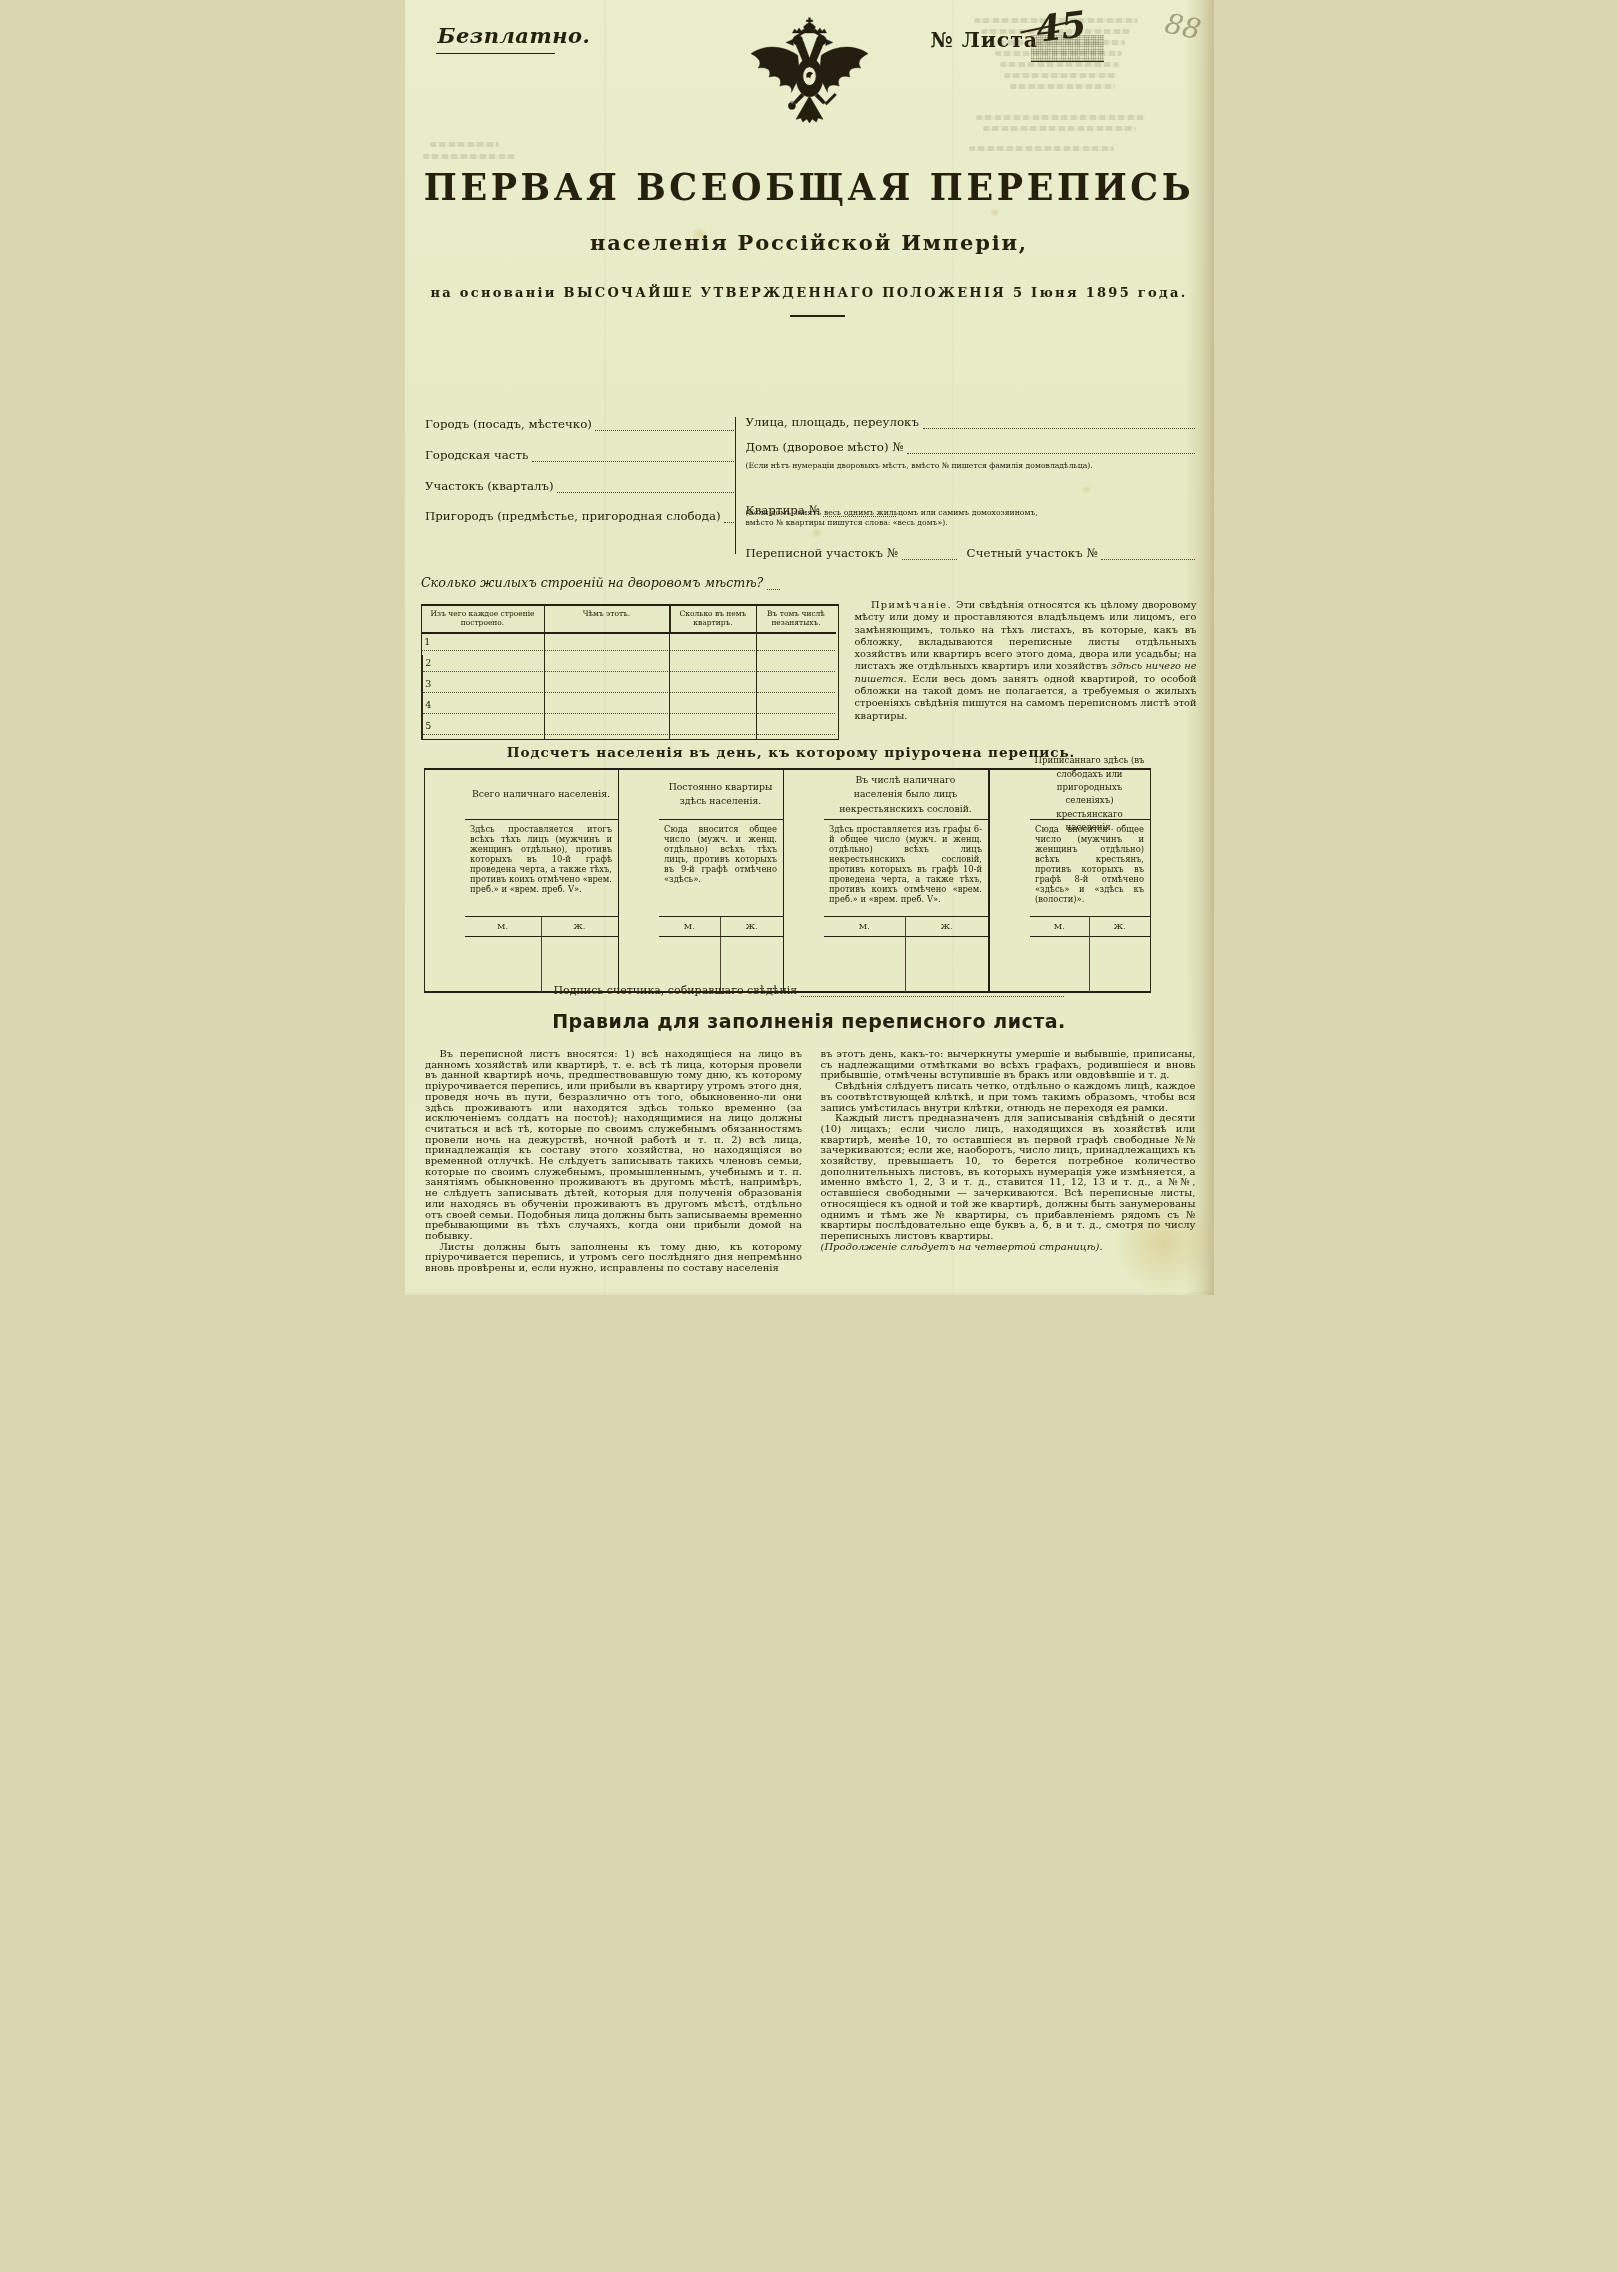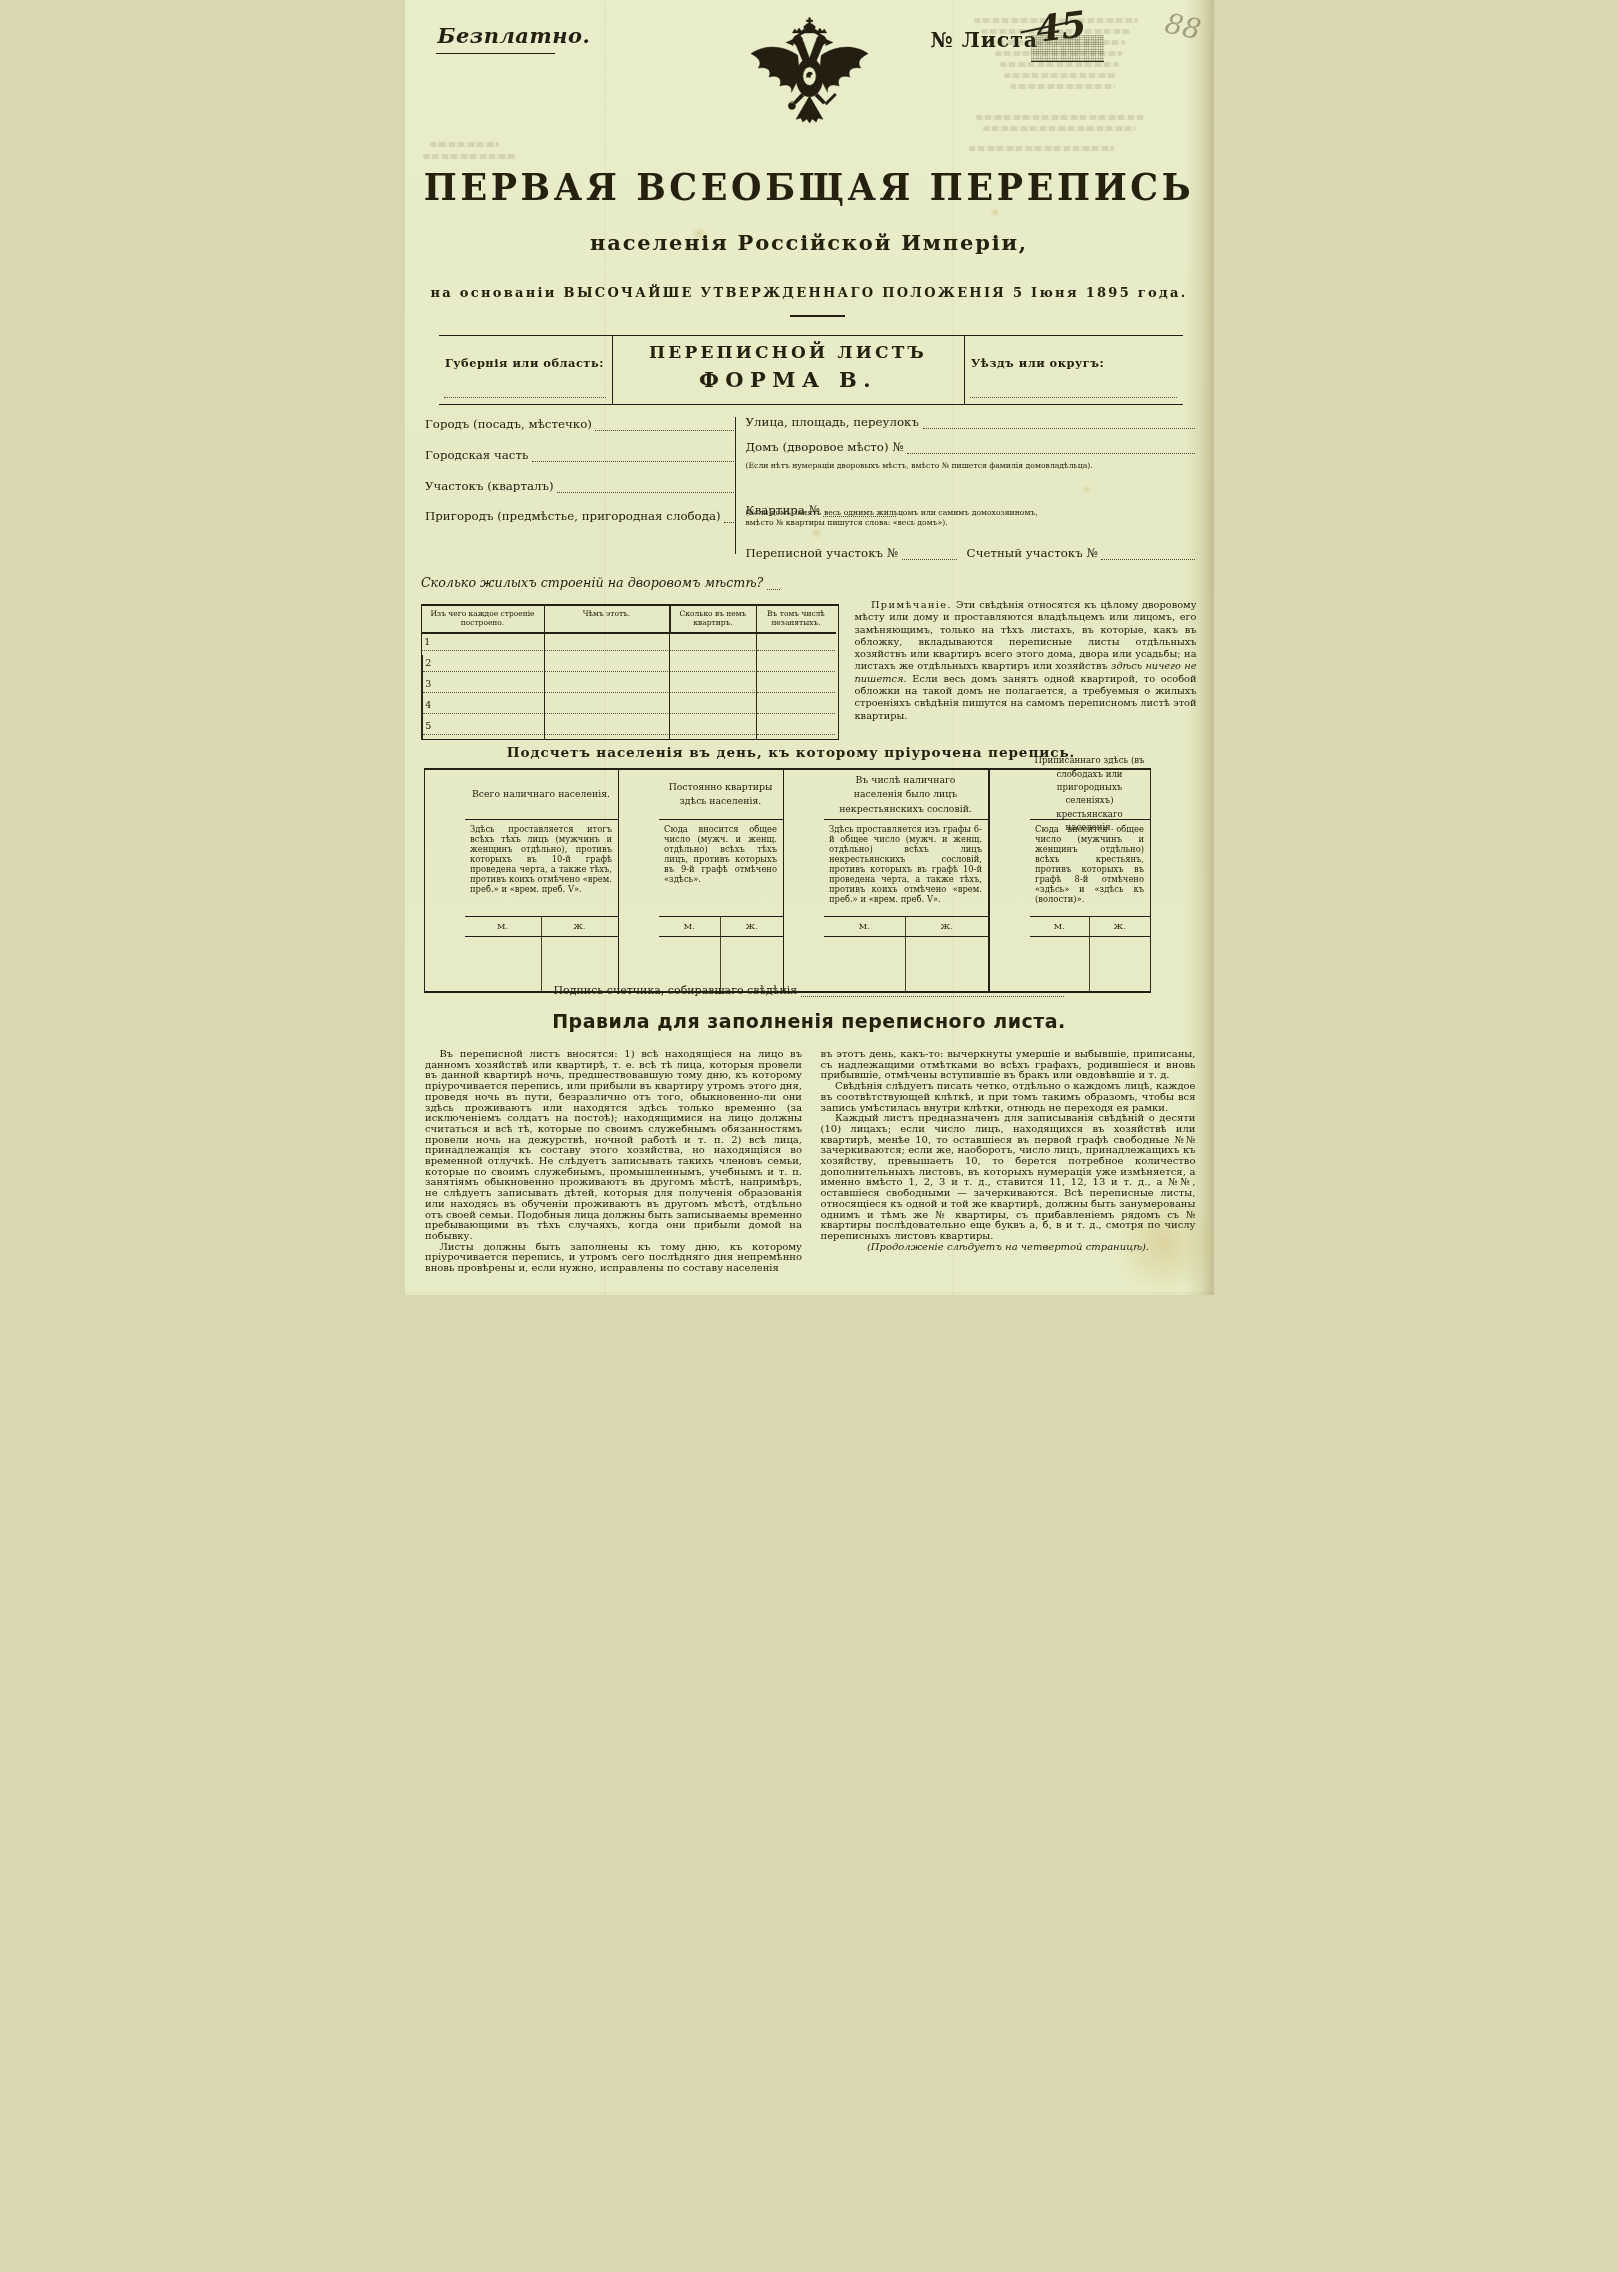--- a/index.html
+++ b/index.html
@@ -90,21 +90,21 @@
   
   .sig{position:absolute;left:149px;top:984px;width:510px;display:flex;align-items:flex-end;}
   .sig .flabel{font-size:11px;white-space:nowrap;}
   .rules-title{position:absolute;left:0;right:0;top:1010px;text-align:center;
       font-family:"DejaVu Sans", sans-serif;font-size:19px;font-weight:bold;letter-spacing:0.5px;}
   .rcol{position:absolute;top:1049px;font-size:10px;line-height:10.7px;text-align:justify;}
   .rcol p{margin:0;}
   .rcol .ind{text-indent:14.5px;}
   .rcol.left{left:20.5px;width:377px;}
   .rcol.right{left:416px;width:375px;}
-  .cont{text-align:center;font-style:italic;margin-top:1.8px;}
+  .cont{font-style:italic;margin-top:1.8px;}
 </style>
 </head>
 <body>
 
 <div class="page">
 
   <div class="creases"></div>
   <div class="gl" style="left:569px;top:18px;width:164px;"></div>
   <div class="gl" style="left:576px;top:29px;width:150px;"></div>
   <div class="gl" style="left:584px;top:40px;width:136px;"></div>
@@ -157,34 +157,20 @@
     </g>
     <ellipse cx="150" cy="132" rx="15" ry="21" fill="#e7ebc6" stroke="#241e10" stroke-width="2"></ellipse>
     <path d="M143 127 q7 -9 15 -1 q-7 4 -6 11 q-5 -5 -9 -1 z" fill="#241e10"></path>
   </svg>
 
   <div class="t-main">ПЕРВАЯ ВСЕОБЩАЯ ПЕРЕПИСЬ</div>
   <div class="t-sub">населенія Россійской Имперіи,</div>
   <div class="t-basis">на основаніи ВЫСОЧАЙШЕ УТВЕРЖДЕННАГО ПОЛОЖЕНІЯ 5 Іюня 1895 года.</div>
   <div class="t-rule"></div>
 
-  <div class="fbox">
-    <div class="cell">
-      <span class="lab">Губернія или область:</span>
-      <span class="dots"></span>
-    </div>
-    <div class="cell">
-      <div class="c1">ПЕРЕПИСНОЙ ЛИСТЪ</div>
-      <div class="c2">ФОРМА В.</div>
-    </div>
-    <div class="cell">
-      <span class="lab">Уѣздъ или округъ:</span>
-      <span class="dots"></span>
-    </div>
-  </div>
 
   <div class="field" style="left:20.5px;top:415px;width:309px;">
     <span class="flabel">Городъ (посадъ, мѣстечко)</span>
       <span class="leader"></span>
   </div>
   <div class="field" style="left:20.5px;top:446px;width:309px;">
     <span class="flabel">Городская часть</span>
       <span class="leader"></span>
   </div>
   <div class="field" style="left:20.5px;top:477px;width:309px;">

